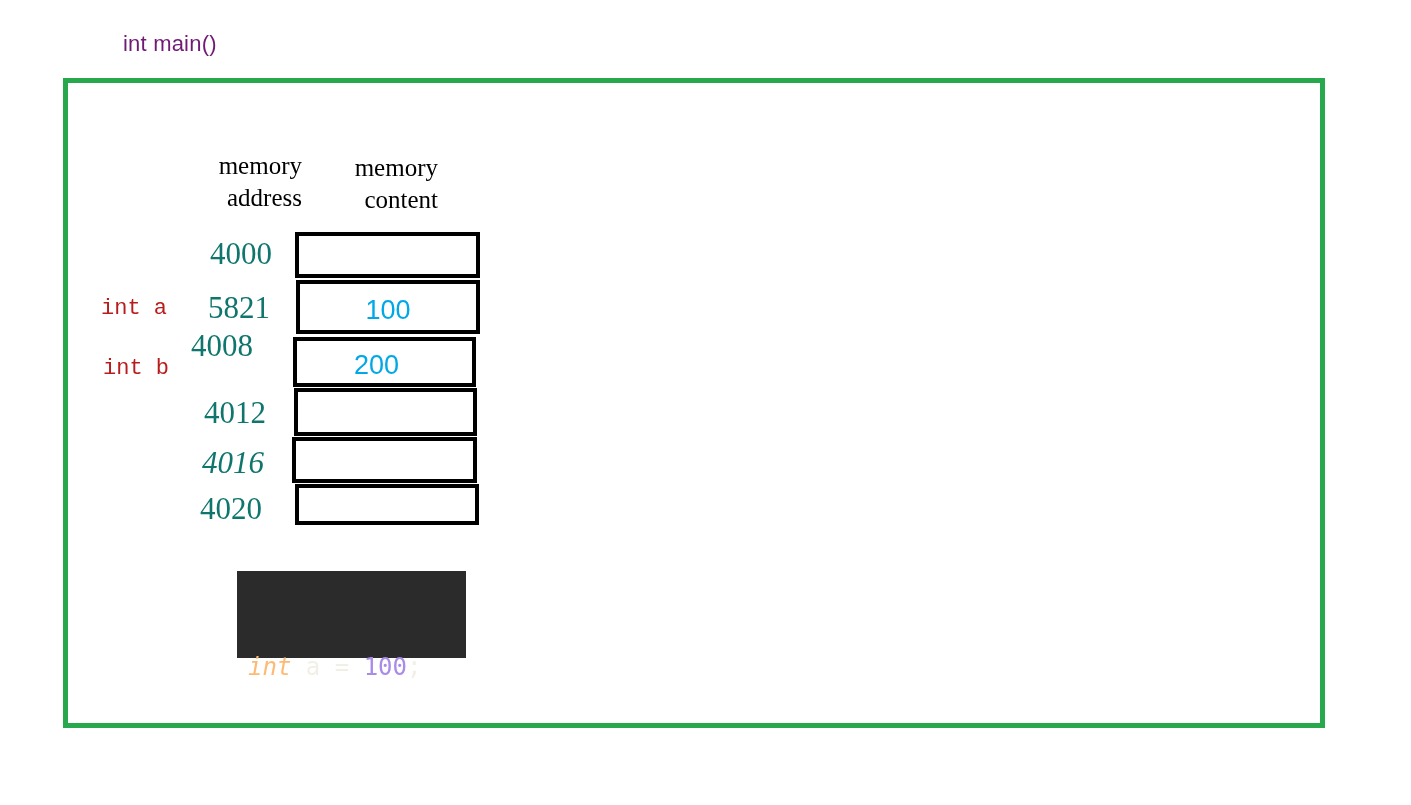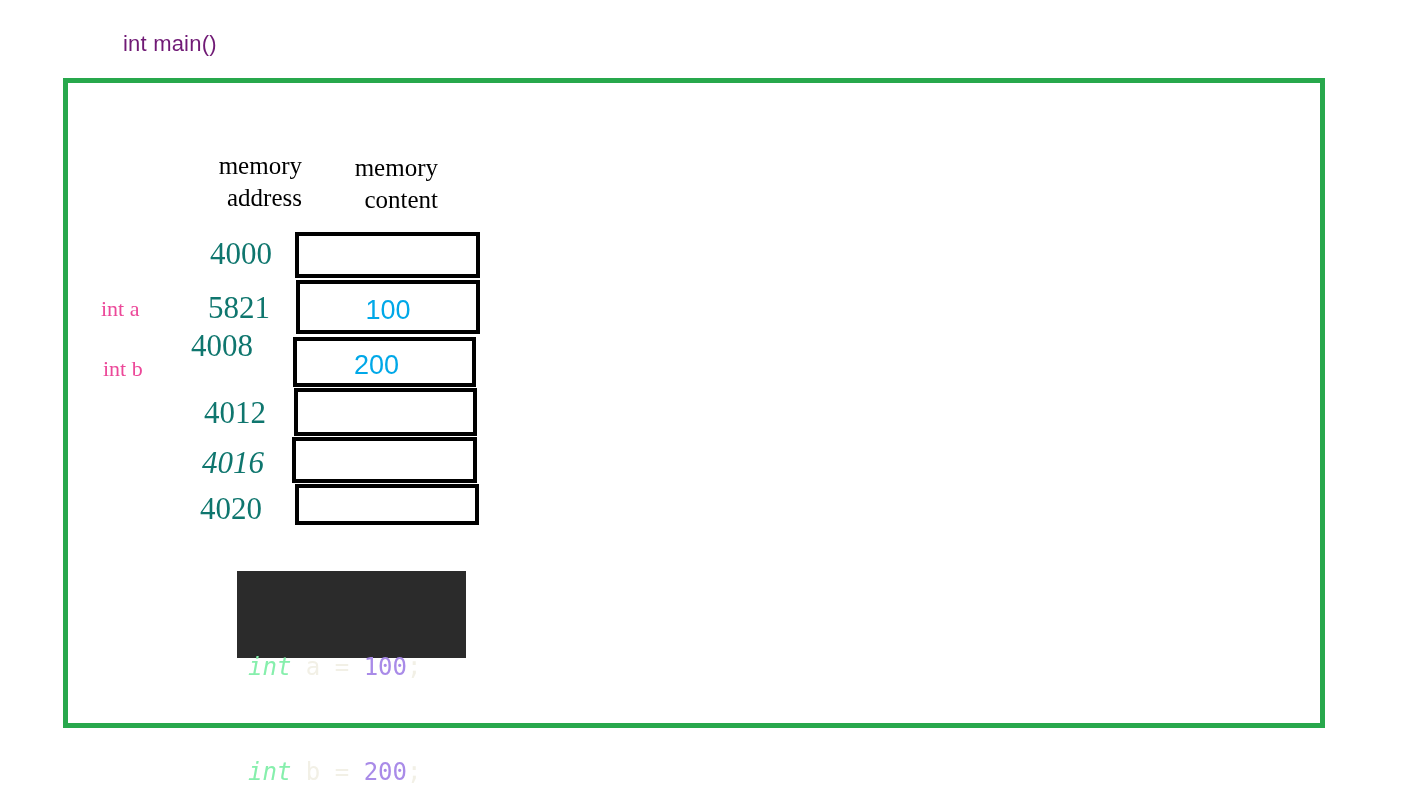--- a/index.html
+++ b/index.html
@@ -70,24 +70,24 @@
     font-size: 31px;
     line-height: 34px;
     color: #0f766e;
     text-align: right;
     white-space: nowrap;
   }
 
   
   .var-label {
     position: absolute;
-    font-family: Liberation Serif, serif;
+    font-family: Liberation Mono, monospace;
     font-size: 22px;
     line-height: 26px;
-    color: #ec4899;
+    color: #b91c1c;
     text-align: left;
     white-space: nowrap;
   }
 
   
   .mem-cell {
     position: absolute;
     border: 4px solid #000000;
     box-sizing: border-box;
     background: #ffffff;
@@ -111,21 +111,21 @@
     height: 87px;
     background: #2b2b2b;
     box-sizing: border-box;
     padding: 9px 11px 9px 11px;
     font-family: "DejaVu Sans Mono", "Liberation Mono", monospace;
     font-size: 24px;
     line-height: 35px;
     white-space: pre;
   }
   #code-block .ln { display: block; }
-  .tok-kw   { color: #86efac; font-style: italic; margin-top: 16px; }
+  .tok-kw   { color: #fdba74; font-style: italic; margin-top: 16px; }
   .tok-id   { color: #f2f0e6; }
   .tok-op   { color: #f2f0e6; }
   .tok-num  { color: #a98be8; }
   .tok-punc { color: #f2f0e6; }
 </style>
 </head>
 <body>
 
 <div id="fn-title">int main()</div>
 
@@ -165,14 +165,13 @@
 <div class="mem-cell" style="left:292px; top:437px; width:185px; height:46px;">
   <span class="cell-value" style="padding-top:9px;"></span>
 </div>
 
 <div class="mem-cell" style="left:295px; top:484px; width:184px; height:41px;">
   <span class="cell-value" style="padding-top:7px;"></span>
 </div>
 
 <div id="code-block">
   <span class="ln"><span class="tok-kw">int</span><span class="tok-id"> </span><span class="tok-id">a</span><span class="tok-id"> </span><span class="tok-op">=</span><span class="tok-id"> </span><span class="tok-num">100</span><span class="tok-punc">;</span></span>
-  <span class="ln"><span class="tok-kw">int</span><span class="tok-id"> </span><span class="tok-id">b</span><span class="tok-id"> </span><span class="tok-op">=</span><span class="tok-id"> </span><span class="tok-num">200</span><span class="tok-punc">;</span></span>
 </div>
 
 </body></html>

